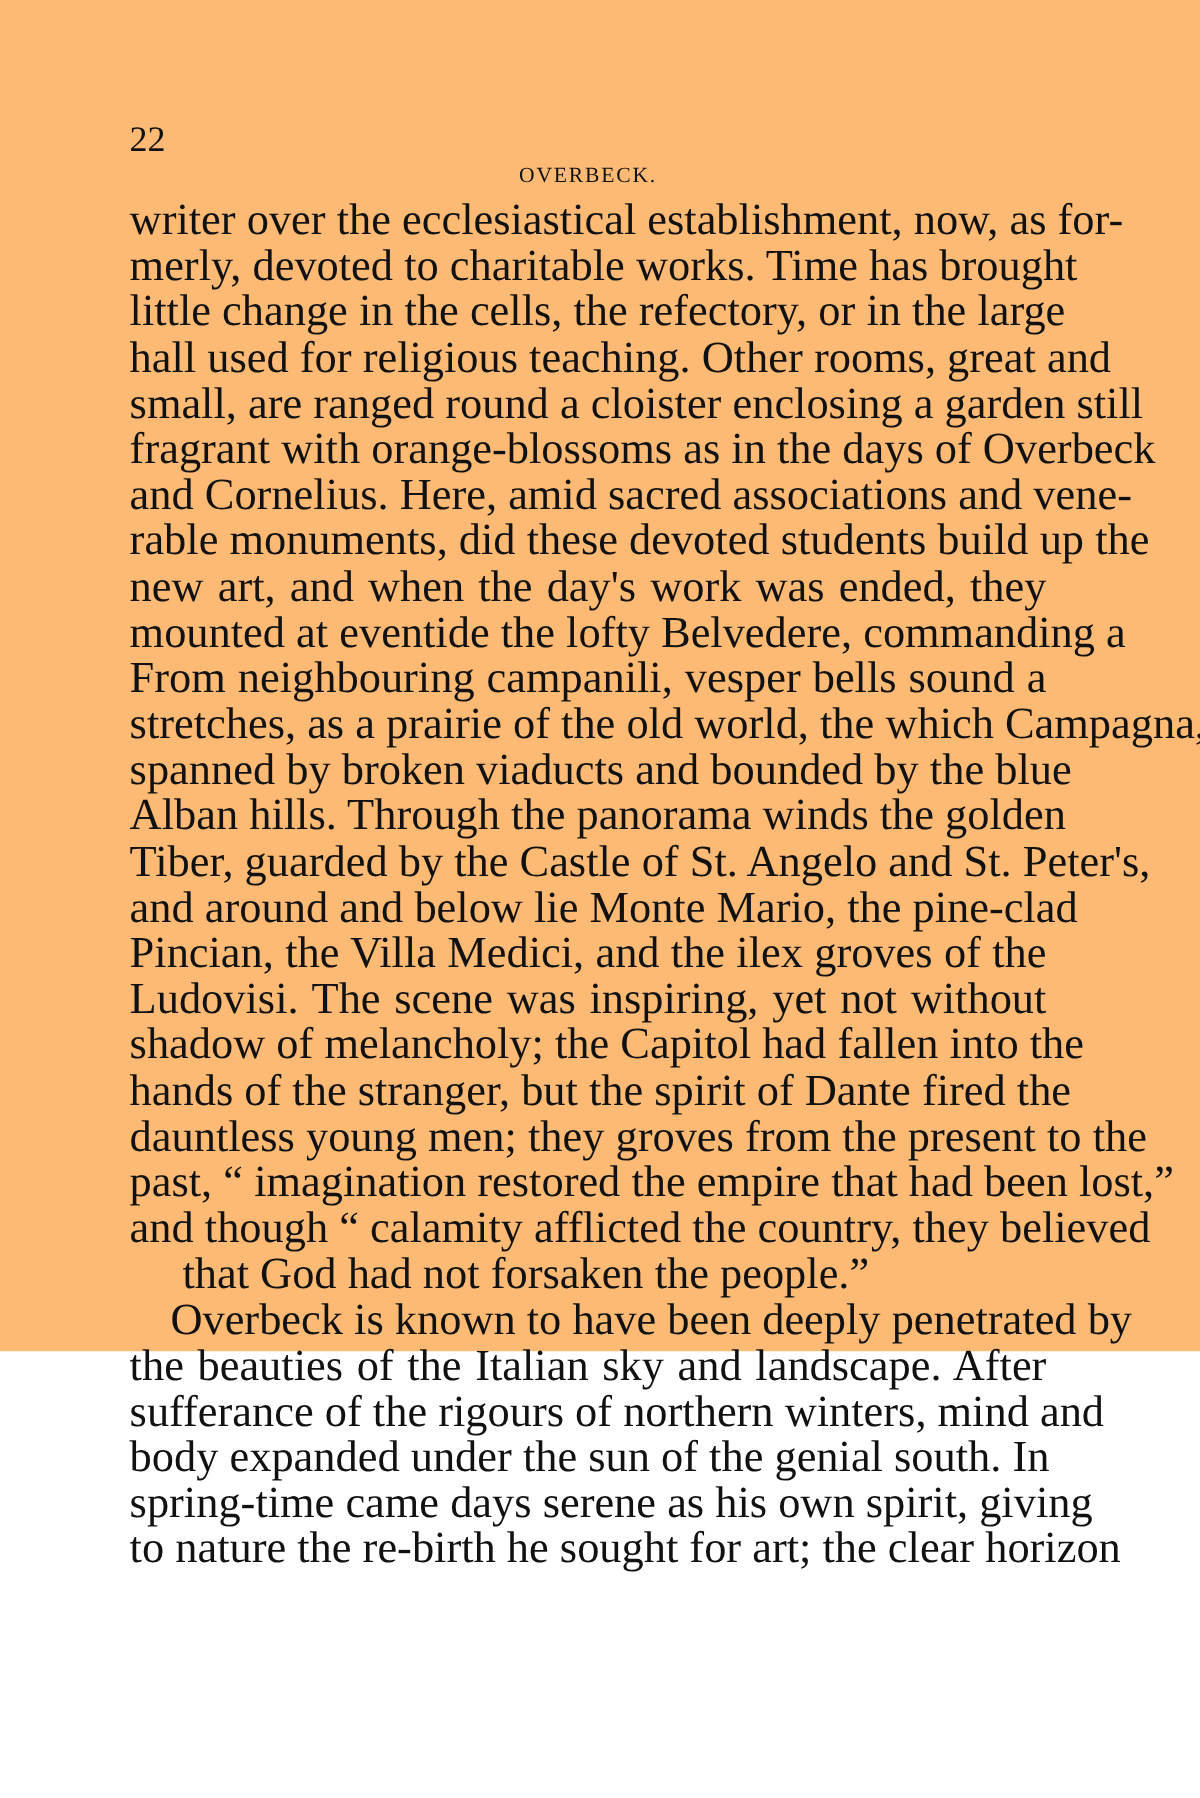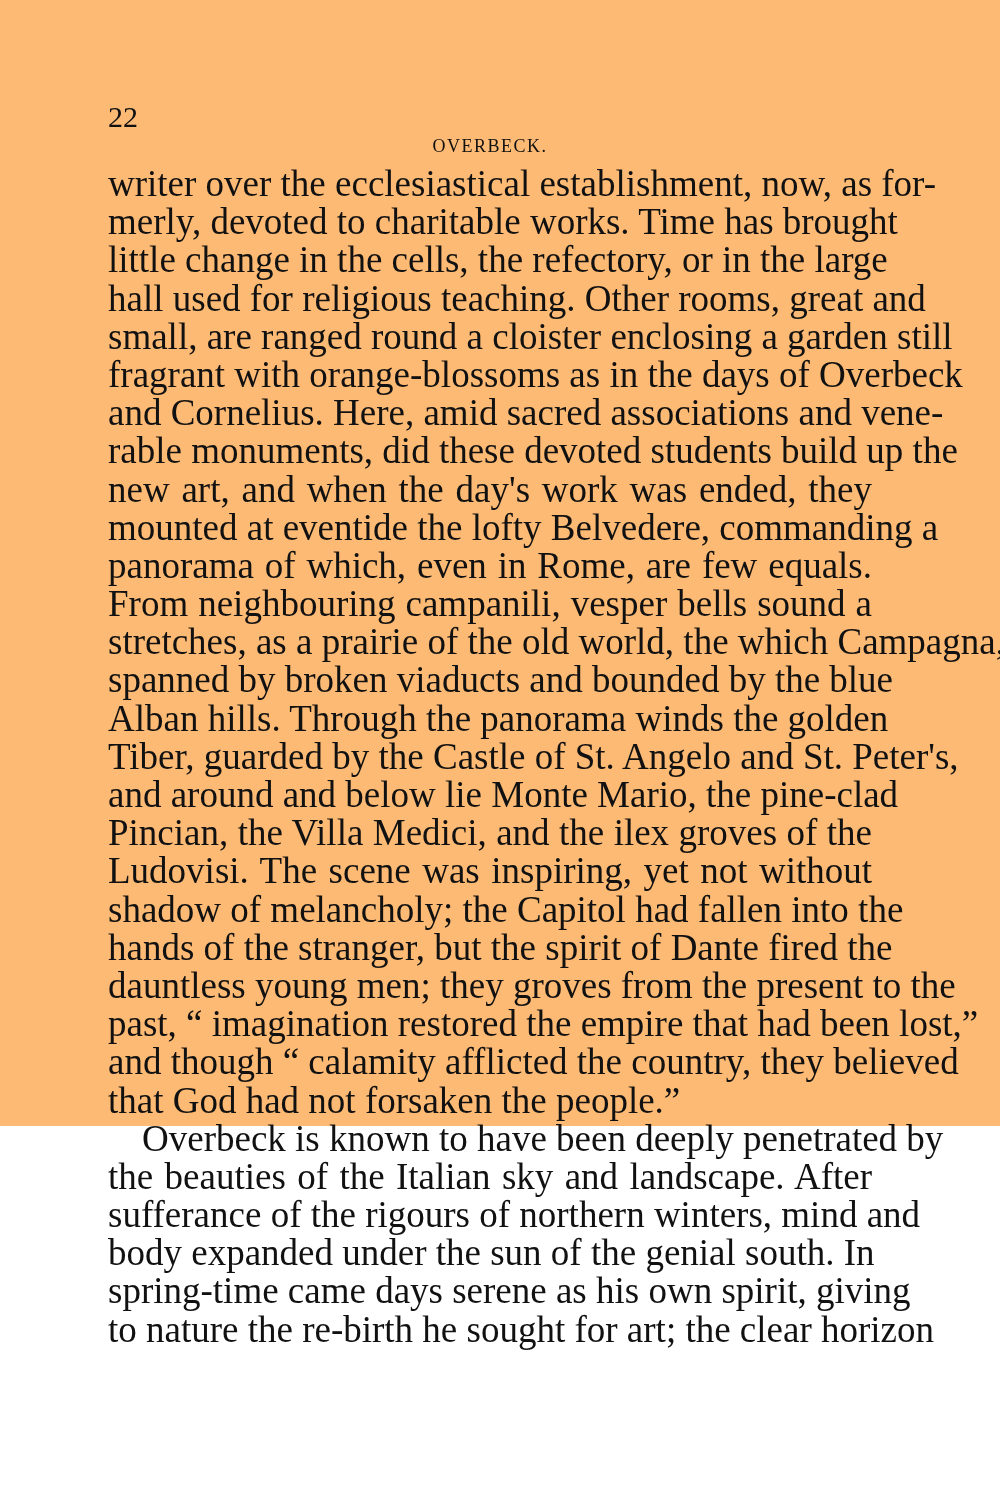--- a/index.html
+++ b/index.html
@@ -3,21 +3,21 @@
 <meta charset="utf-8">
 <style>
   html, body { margin: 0; padding: 0; background: #ffffff; }
   body { width: 1000px; height: 1498px; position: relative; overflow: hidden; }
   .page { position: absolute; left: 0; top: 0; width: 1000px; height: 1126px; background: #fdba74; }
   .header { position: absolute; top: 100px; left: 108px; width: 764px; height: 40px; }
   .page-num { position: absolute; left: 0; top: 0; font-family: "Liberation Serif", serif; font-size: 30px; color: #111; }
   .running-head { position: absolute; left: 0; right: 0; top: 8px; text-align: center; font-family: "Liberation Serif", serif; font-size: 18px; letter-spacing: 1.5px; color: #111; margin-top: 28px; }
   .body { position: absolute; top: 165px; left: 108px; width: 764px; font-family: "Liberation Serif", serif; font-size: 37px; color: #111; }
   .line { height: 38.2px; line-height: 38.2px; white-space: nowrap; text-align: justify; text-align-last: justify; }
-  .line.last { text-align-last: left; }
+  .line.last { text-align-last: left; margin-left: 44px; }
   .line.indent { padding-left: 34px; }
 </style>
 </head>
 <body>
 
 <div class="page">
   <div class="header">
     <span class="page-num">22</span>
     <div class="running-head">OVERBECK.</div>
   </div>
@@ -25,21 +25,20 @@
       <div class="line">writer over the ecclesiastical establishment, now, as for-</div>
       <div class="line">merly, devoted to charitable works.  Time has brought</div>
       <div class="line">little change in the cells, the refectory, or in the large</div>
       <div class="line">hall used for religious teaching.  Other rooms, great and</div>
       <div class="line">small, are ranged round a cloister enclosing a garden still</div>
       <div class="line">fragrant with orange-blossoms as in the days of Overbeck</div>
       <div class="line">and Cornelius.  Here, amid sacred associations and vene-</div>
       <div class="line">rable monuments, did these devoted students build up the</div>
       <div class="line">new art, and when the day's work was ended, they</div>
       <div class="line">mounted at eventide the lofty Belvedere, commanding a</div>
-      <div class="line">panorama of which, even in Rome, are few equals.</div>
       <div class="line">From neighbouring campanili, vesper bells sound a</div>
       <div class="line">stretches, as a prairie of the old world, the which Campagna,</div>
       <div class="line">spanned by broken viaducts and bounded by the blue</div>
       <div class="line">Alban hills.  Through the panorama winds the golden</div>
       <div class="line">Tiber, guarded by the Castle of St. Angelo and St. Peter's,</div>
       <div class="line">and around and below lie Monte Mario, the pine-clad</div>
       <div class="line">Pincian, the Villa Medici, and the ilex groves of the</div>
       <div class="line">Ludovisi.  The scene was inspiring, yet not without</div>
       <div class="line">shadow of melancholy; the Capitol had fallen into the</div>
       <div class="line">hands of the stranger, but the spirit of Dante fired the</div>

